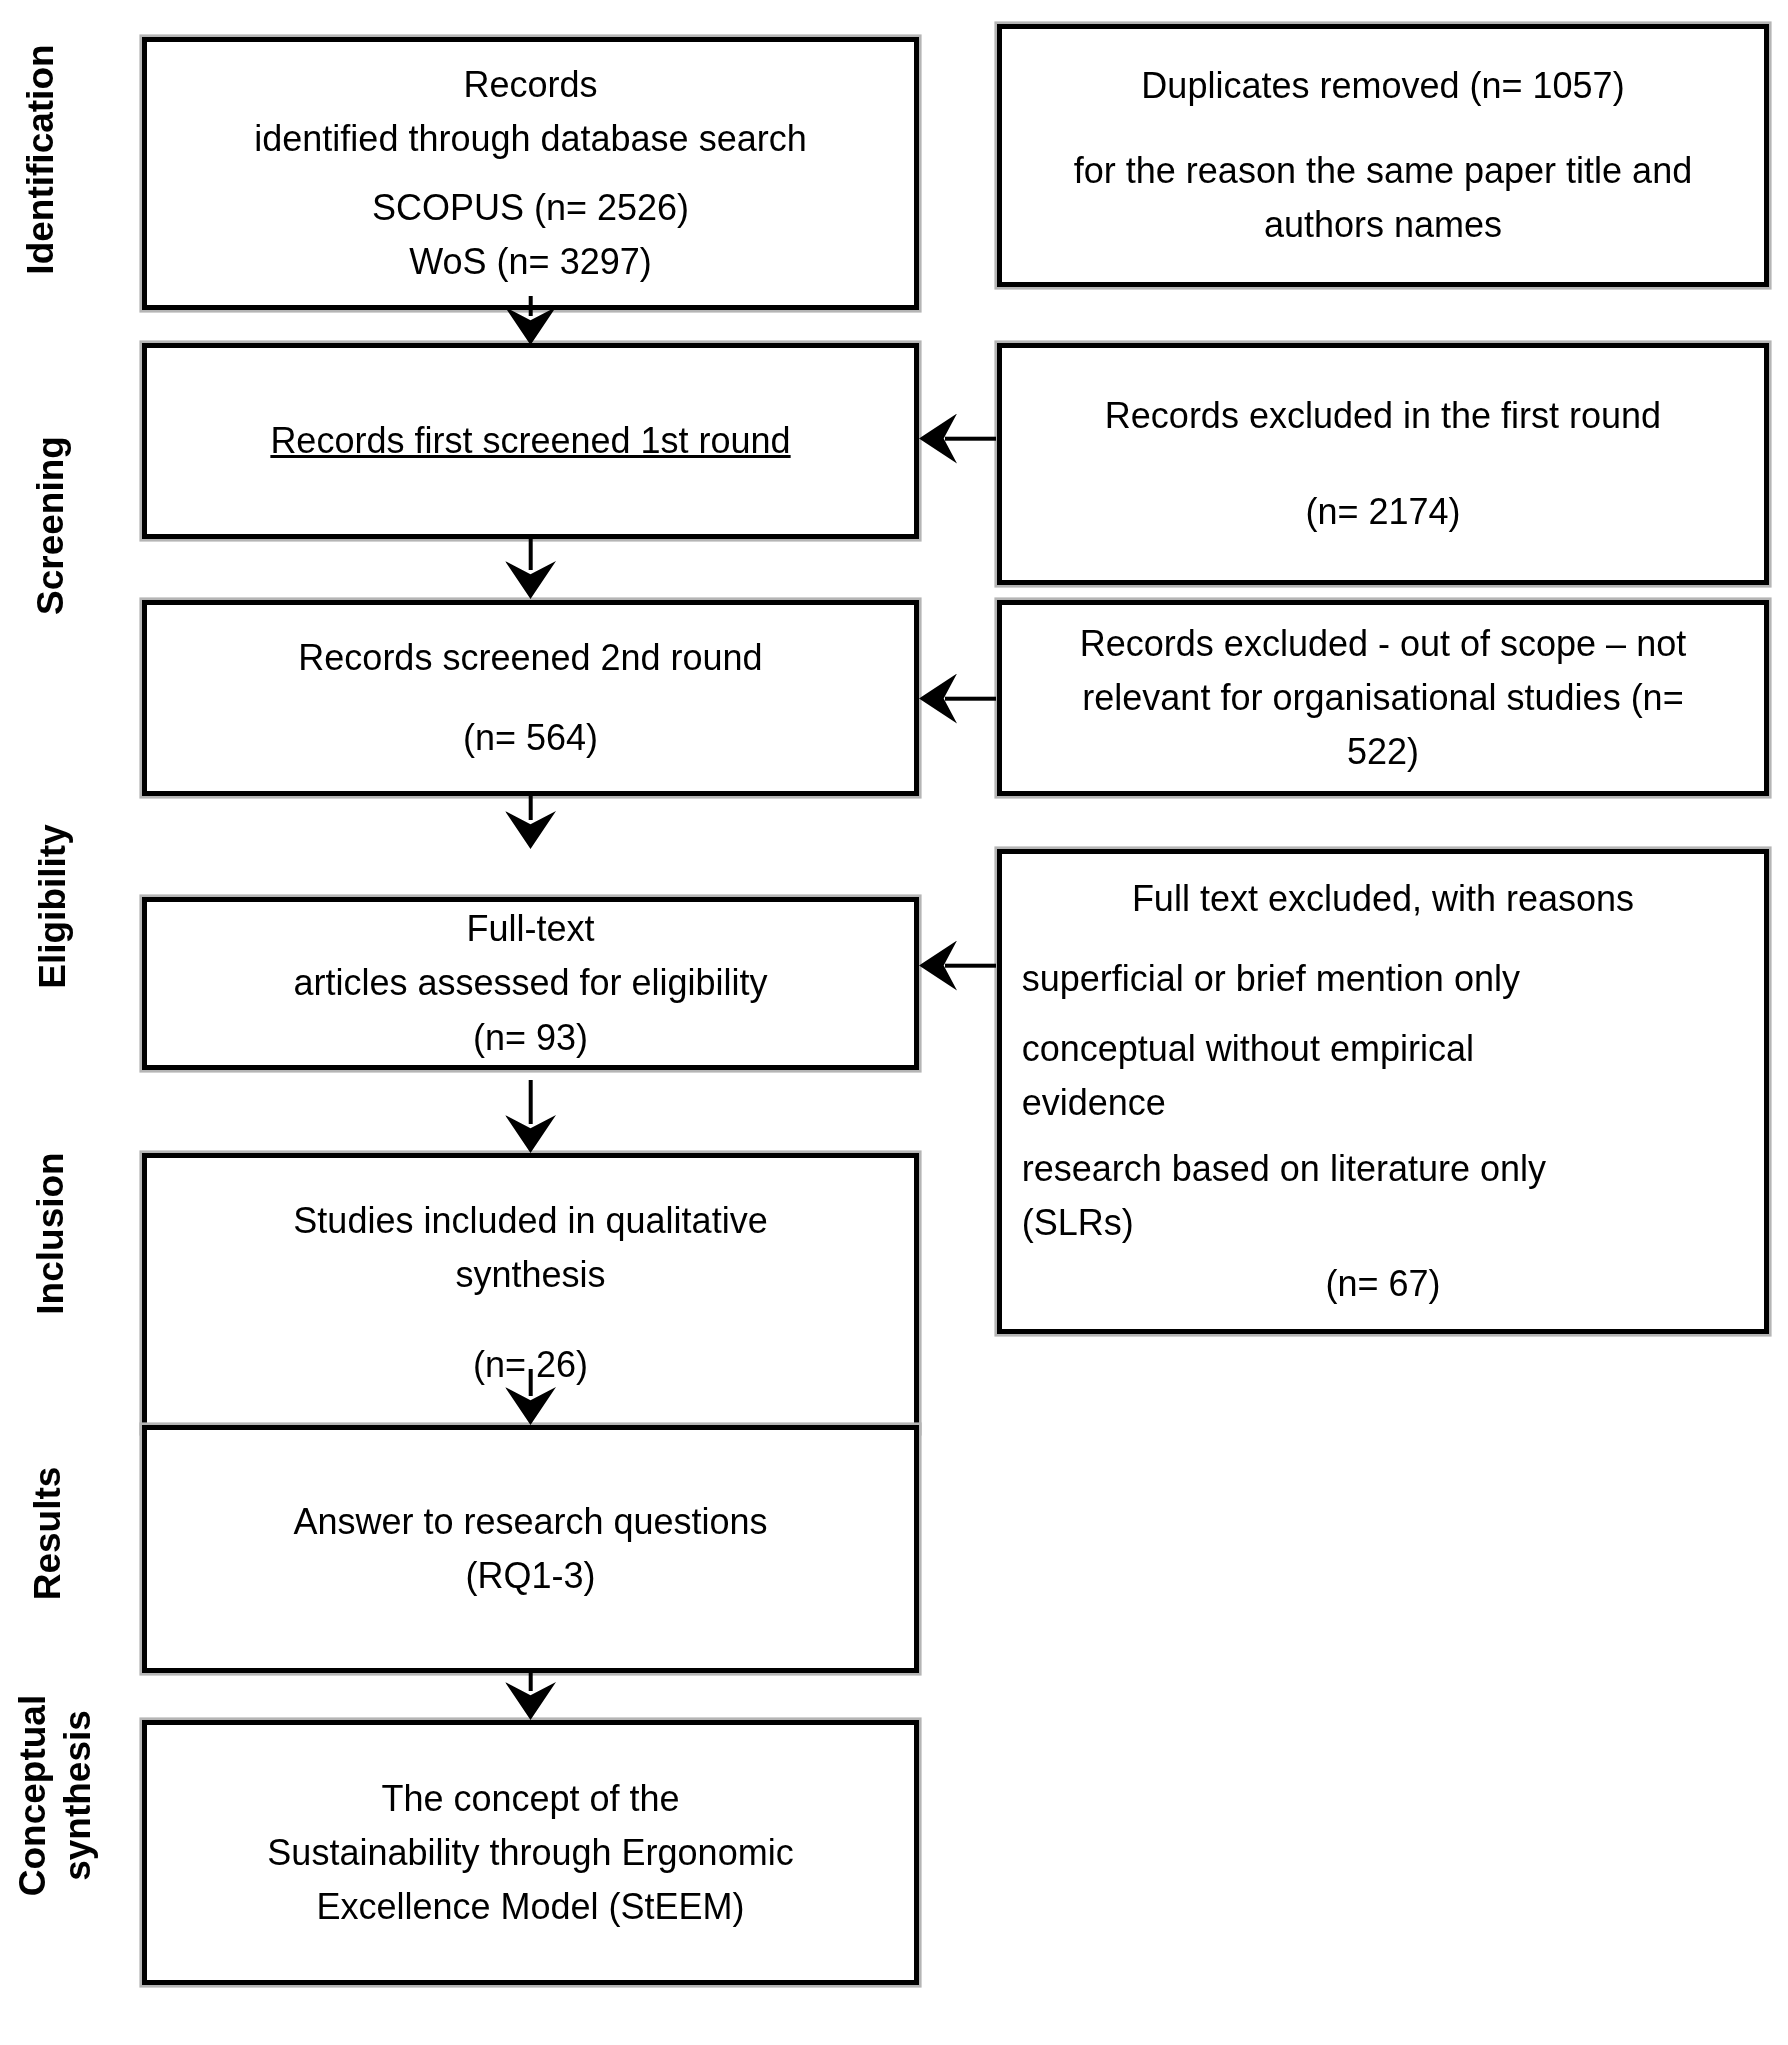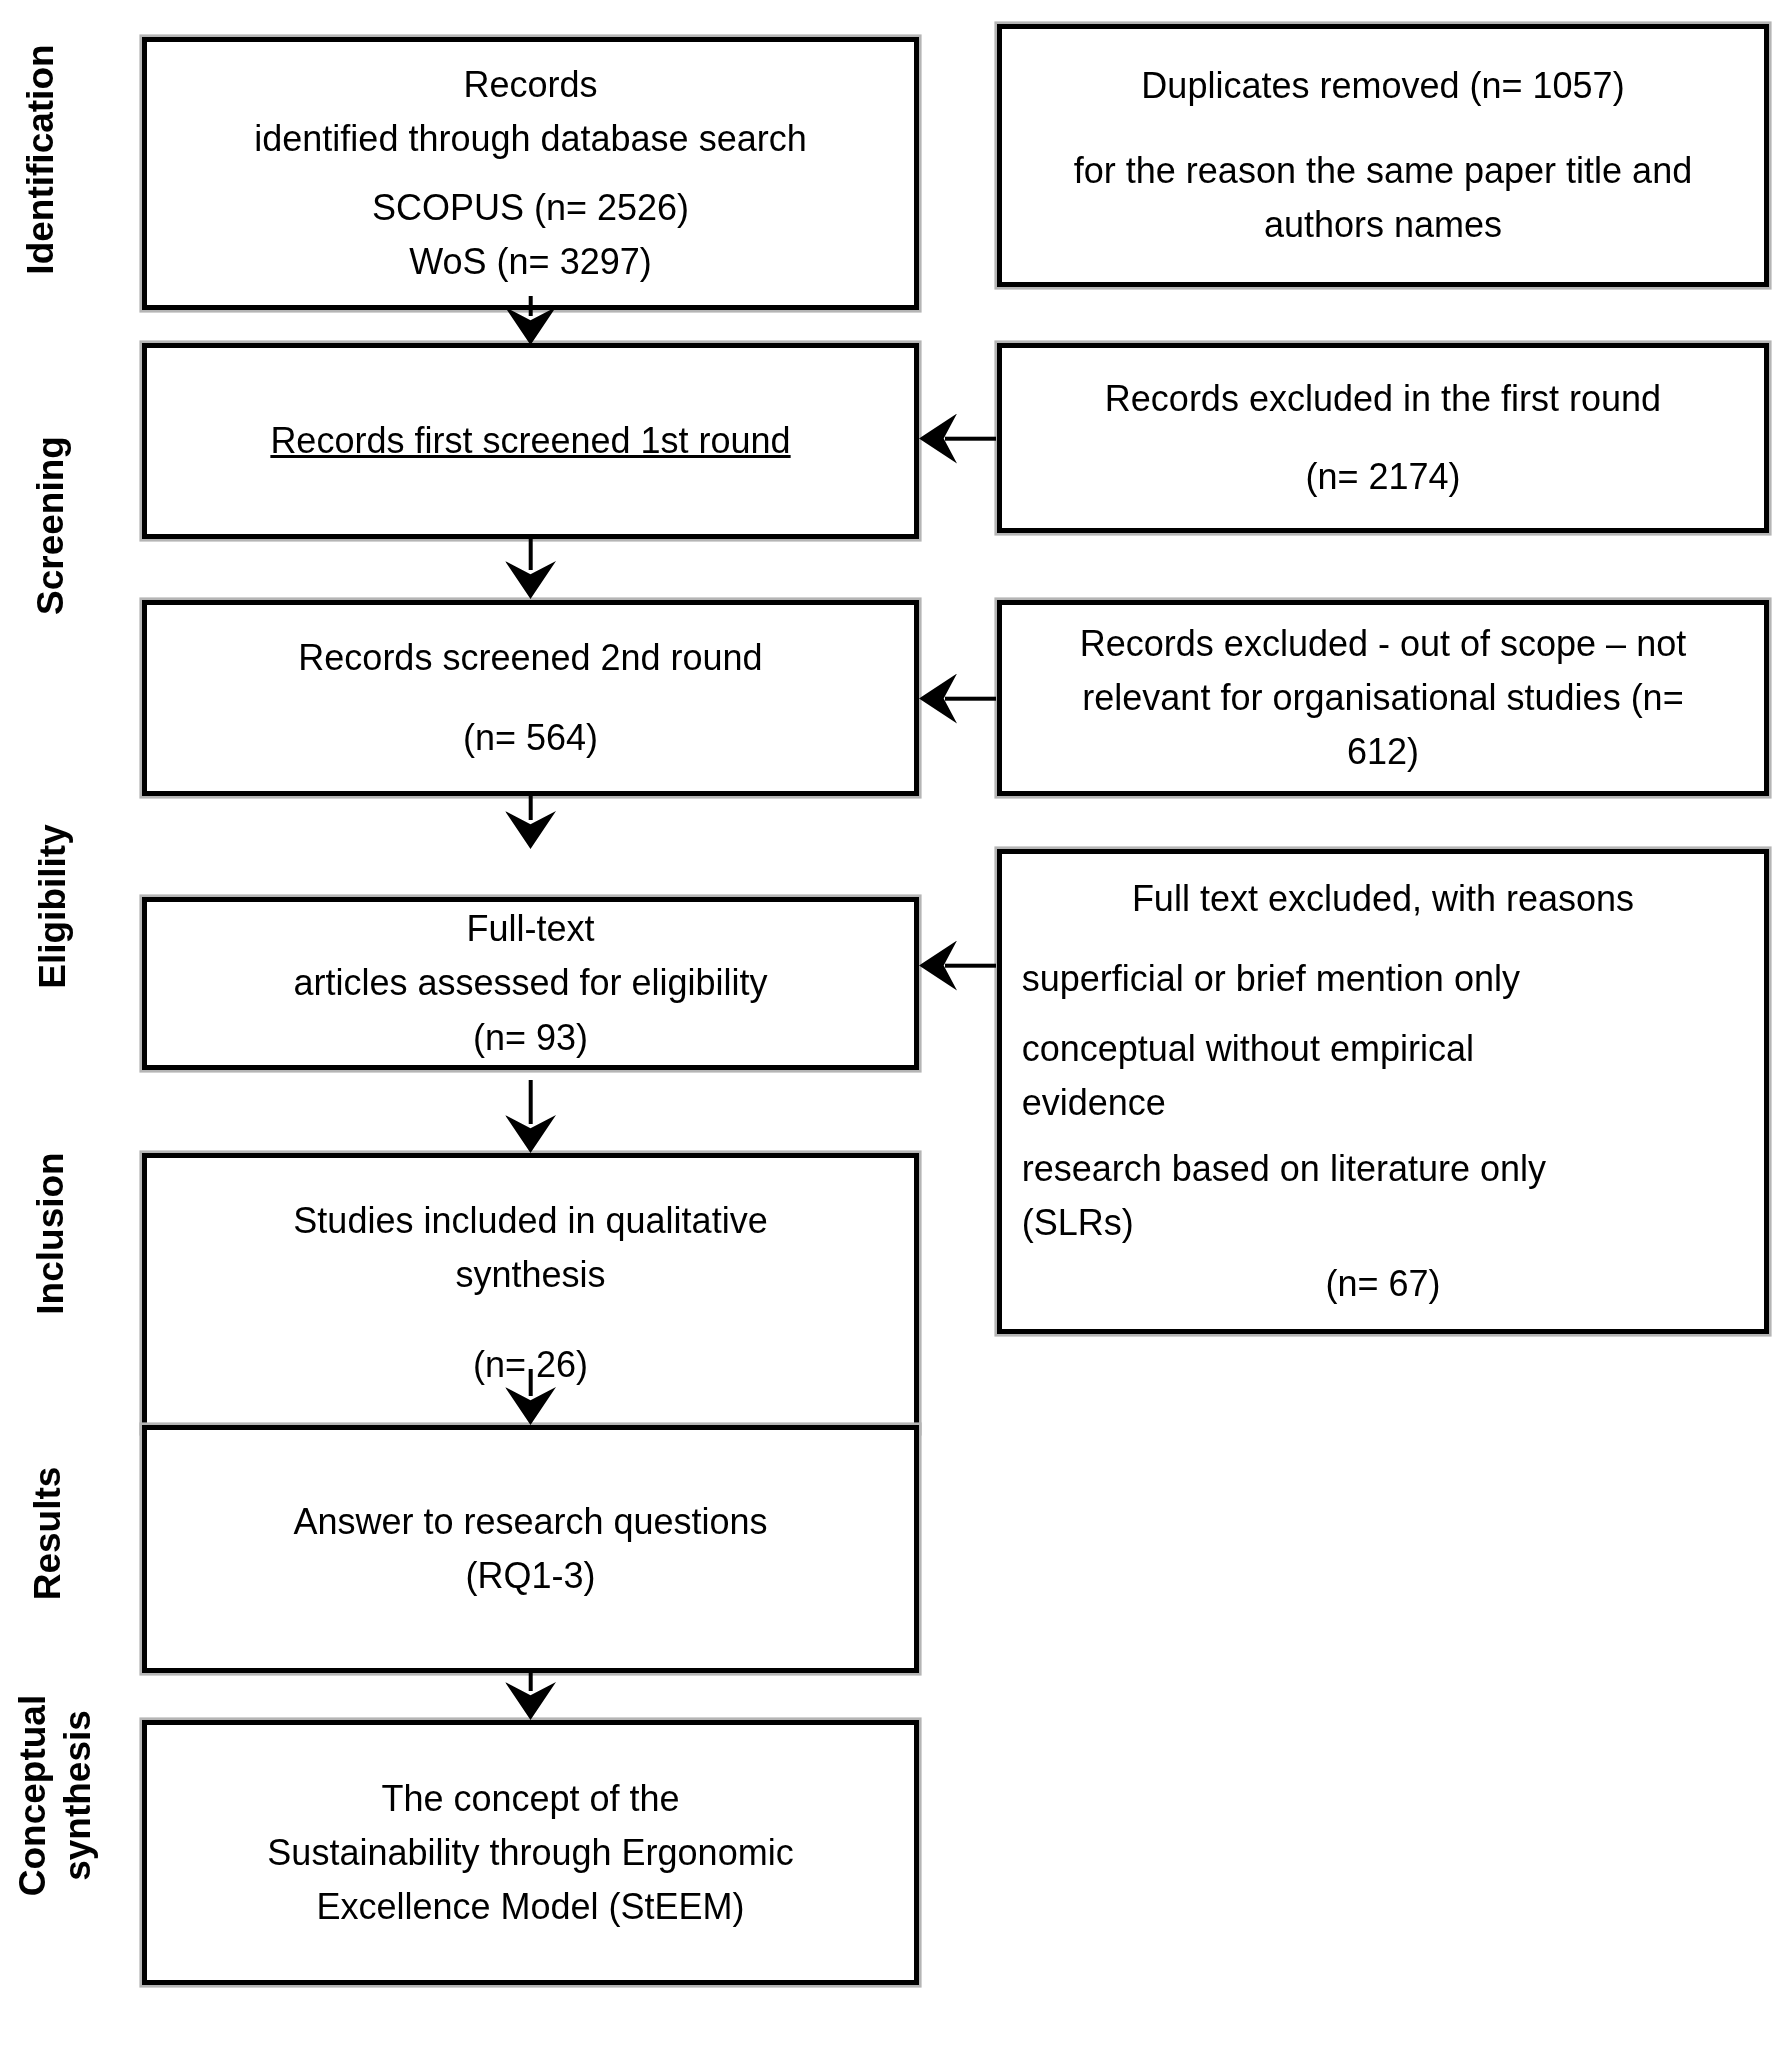--- a/index.html
+++ b/index.html
@@ -40,21 +40,21 @@
 
   #m1 { top: 37px;   height: 273px; }
   #m2 { top: 343px;  height: 196px; text-decoration: underline; }
   #m3 { top: 600px;  height: 196px; }
   #m4 { top: 849px; height: 173px; margin-top: 48px; }
   #m5 { top: 1153px; height: 280px; }
   #m6 { top: 1425px; height: 248px; }
   #m7 { top: 1720px; height: 265px; }
 
   #s1 { top: 24px;   height: 263px; }
-  #s2 { top: 343px;  height: 190px; }
+  #s2 { top: 343px;  height: 242px; }
   #s3 { top: 600px;  height: 196px; }
   #s4 {
     top: 849px; height: 485px;
     justify-content: flex-start;
     align-items: stretch;
     padding: 18.4px 19.7px;
   }
   #s4 .sx-title  { text-align: center; margin-bottom: 26px; }
   #s4 .sx-reason { text-align: left;   margin-bottom: 15.8px; }
   #s4 .sx-r2 { max-width: 525px; margin-bottom: 11.8px; }
@@ -177,21 +177,21 @@
     <div class="block">Duplicates removed (n= 1057)</div>
     <div class="block wrap-1000">for the reason the same paper title and authors names</div>
   </div>
 
   <div class="box side-col" id="s2">
     <div class="block">Records excluded in the first round</div>
     <div class="block">(n= 2174)</div>
   </div>
 
   <div class="box side-col center" id="s3">
-    <div class="block wrap-980">Records excluded - out of scope – not relevant for organisational studies (n= 612)</div>
+    <div class="block wrap-980">Records excluded - out of scope – not relevant for organisational studies (n= 522)</div>
   </div>
 
   <div class="box side-col" id="s4">
     <div class="sx-title">Full text excluded, with reasons</div>
     <div class="sx-reason">superficial or brief mention only</div>
     <div class="sx-reason sx-r2">conceptual without empirical evidence</div>
     <div class="sx-reason sx-r3">research based on literature only (SLRs)</div>
     <div class="sx-count">(n= 67)</div>
   </div>
 

